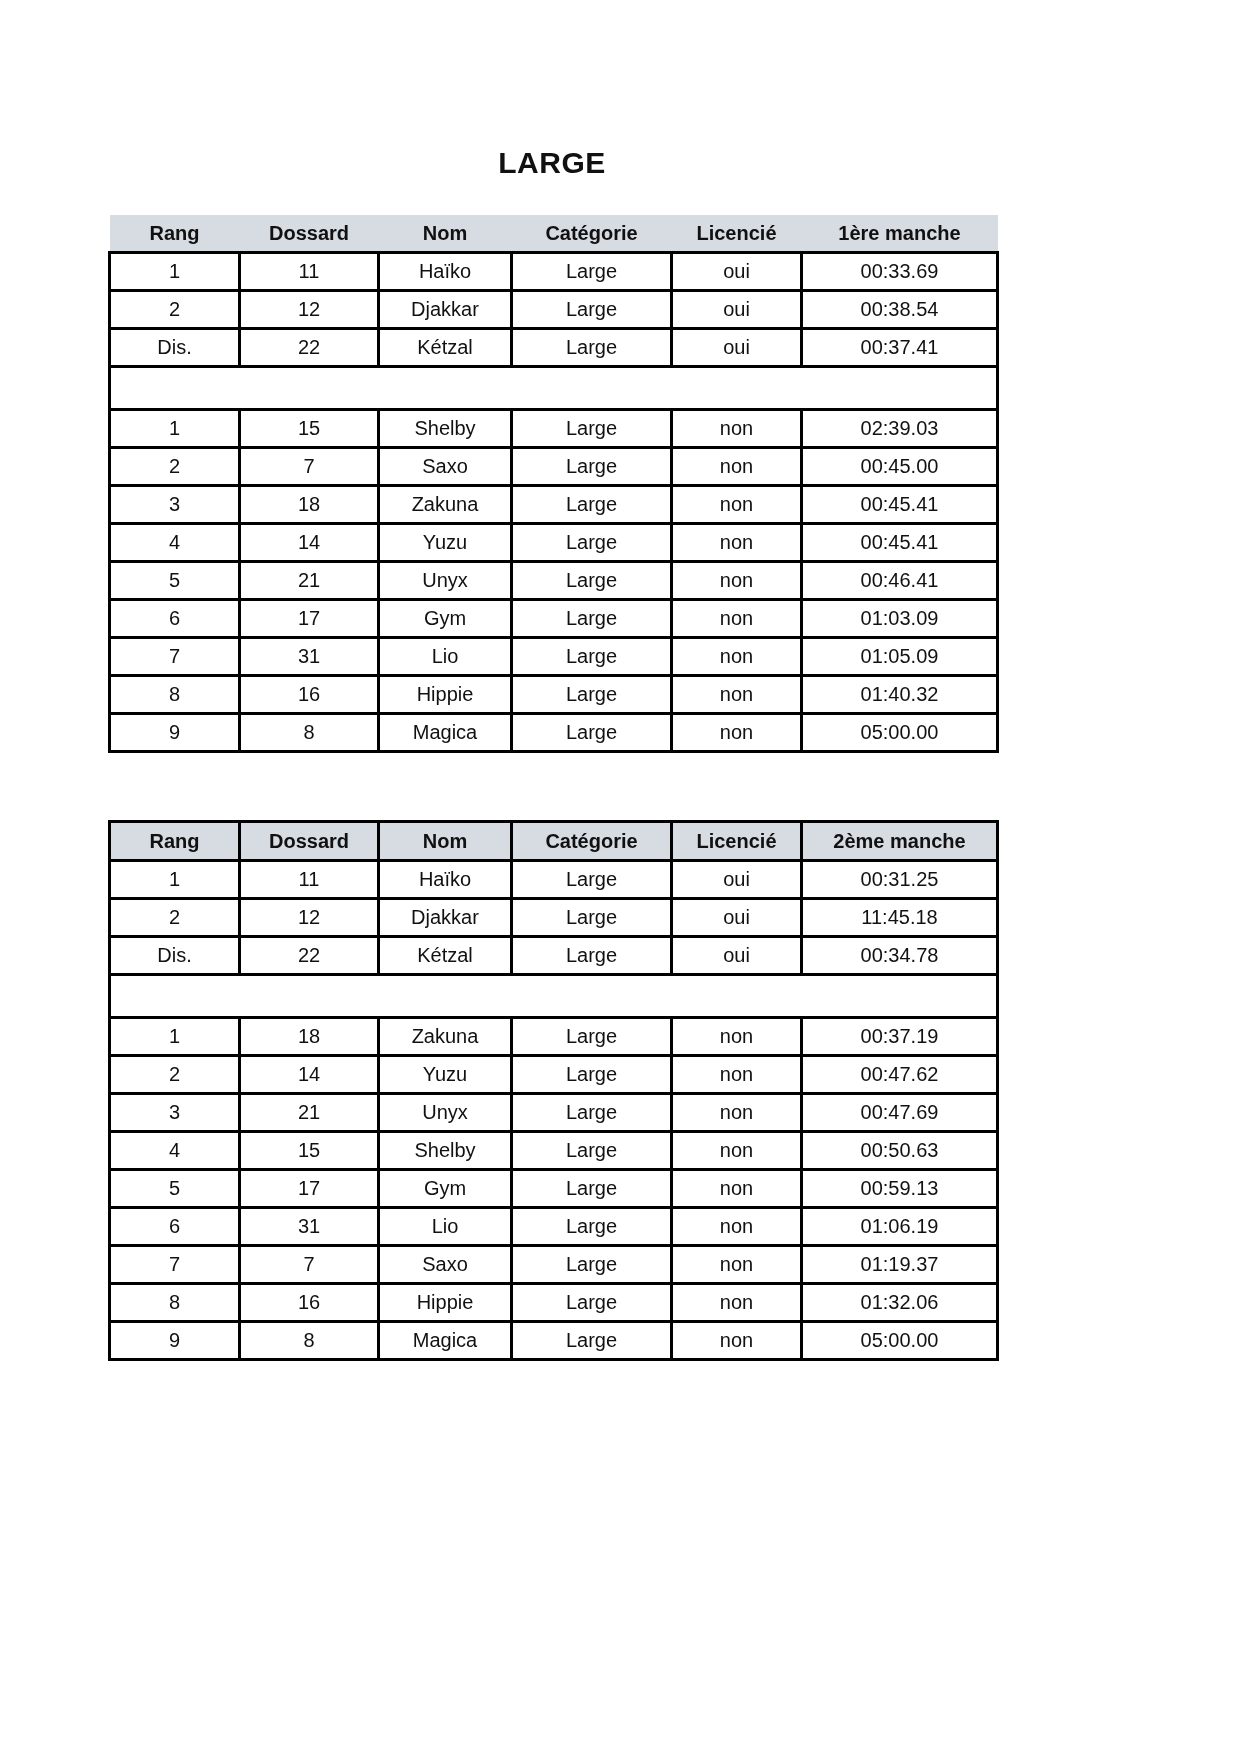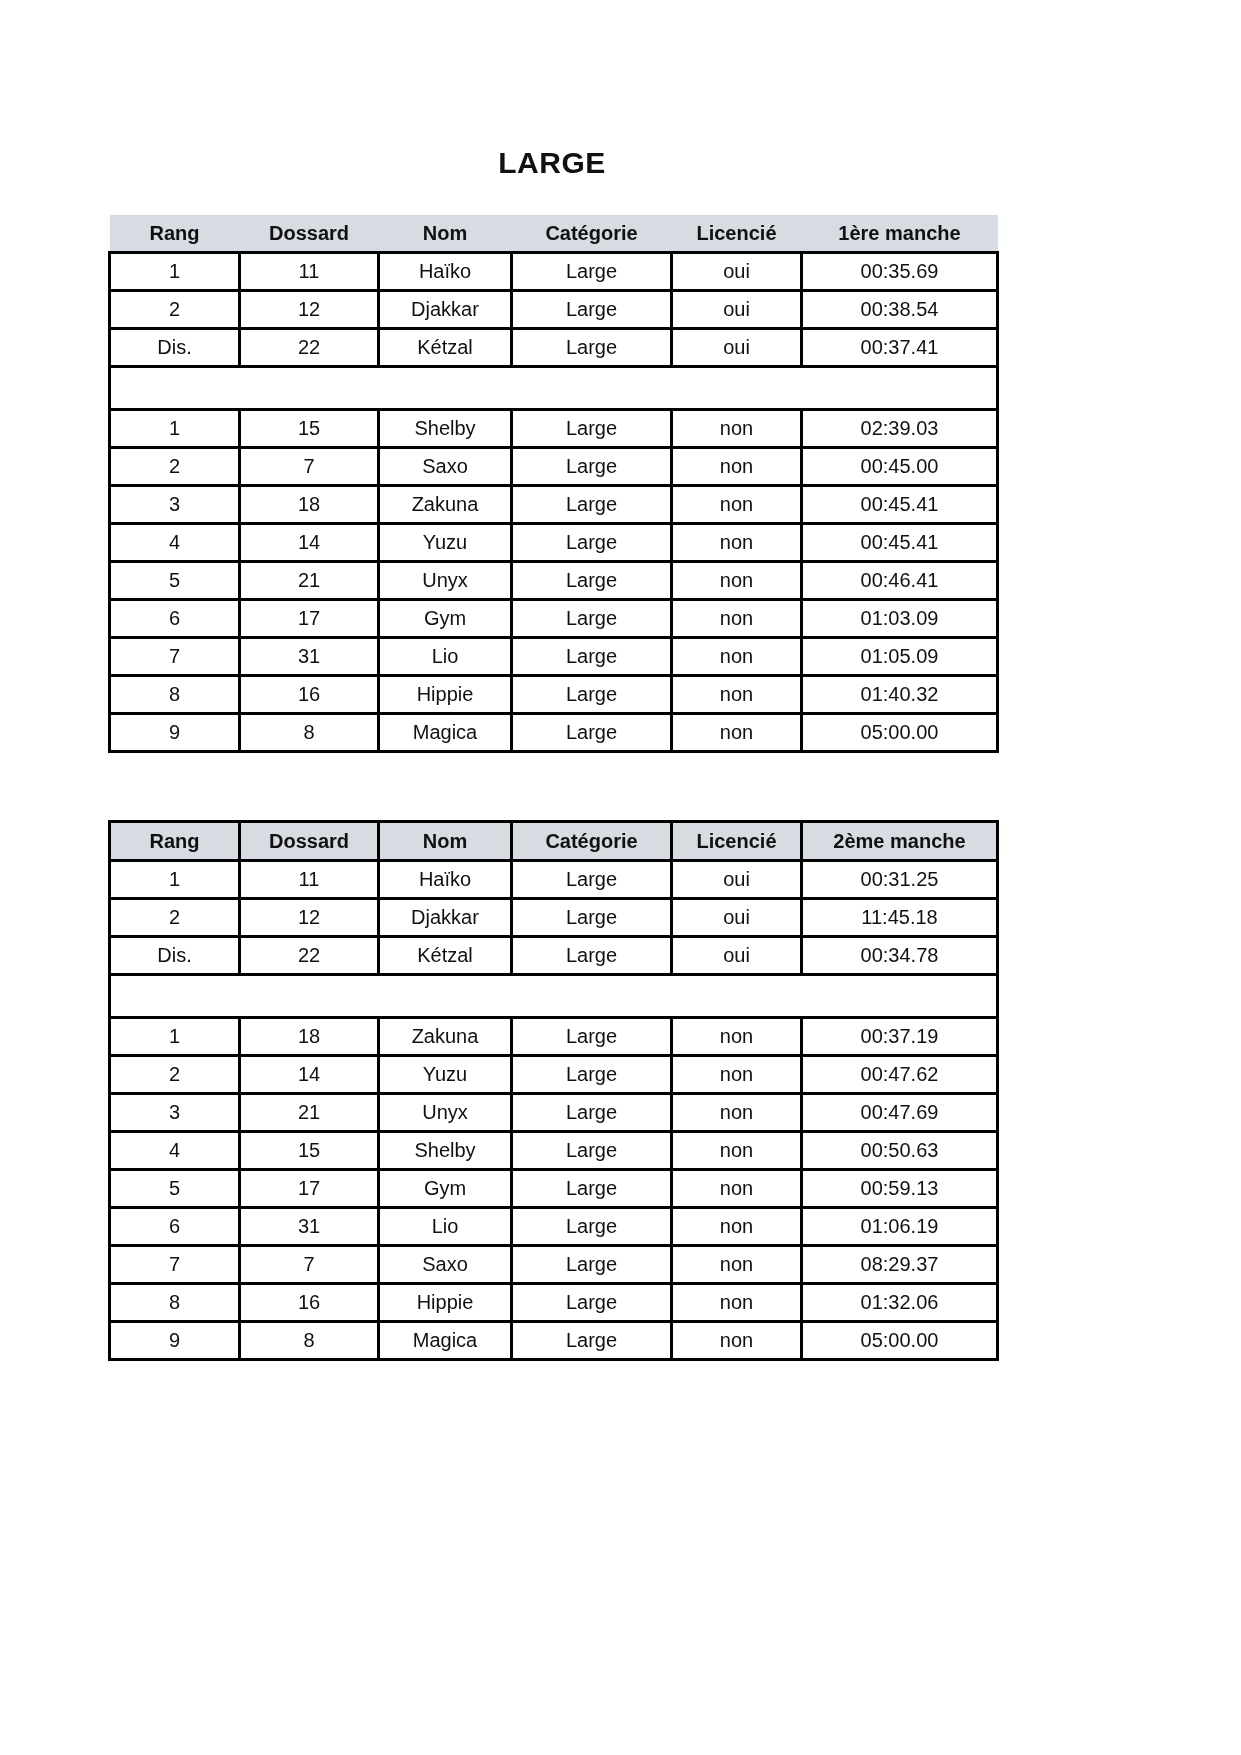--- a/index.html
+++ b/index.html
@@ -94,21 +94,21 @@
         <th>1ère manche</th>
       </tr>
     </thead>
     <tbody>
       <tr>
         <td>1</td>
         <td>11</td>
         <td>Haïko</td>
         <td>Large</td>
         <td>oui</td>
-        <td>00:35.69</td>
+        <td>00:33.69</td>
       </tr>
       <tr>
         <td>2</td>
         <td>12</td>
         <td>Djakkar</td>
         <td>Large</td>
         <td>oui</td>
         <td>00:38.54</td>
       </tr>
       <tr>
@@ -291,21 +291,21 @@
         <td>Large</td>
         <td>non</td>
         <td>01:06.19</td>
       </tr>
       <tr>
         <td>7</td>
         <td>7</td>
         <td>Saxo</td>
         <td>Large</td>
         <td>non</td>
-        <td>08:29.37</td>
+        <td>01:19.37</td>
       </tr>
       <tr>
         <td>8</td>
         <td>16</td>
         <td>Hippie</td>
         <td>Large</td>
         <td>non</td>
         <td>01:32.06</td>
       </tr>
       <tr>

